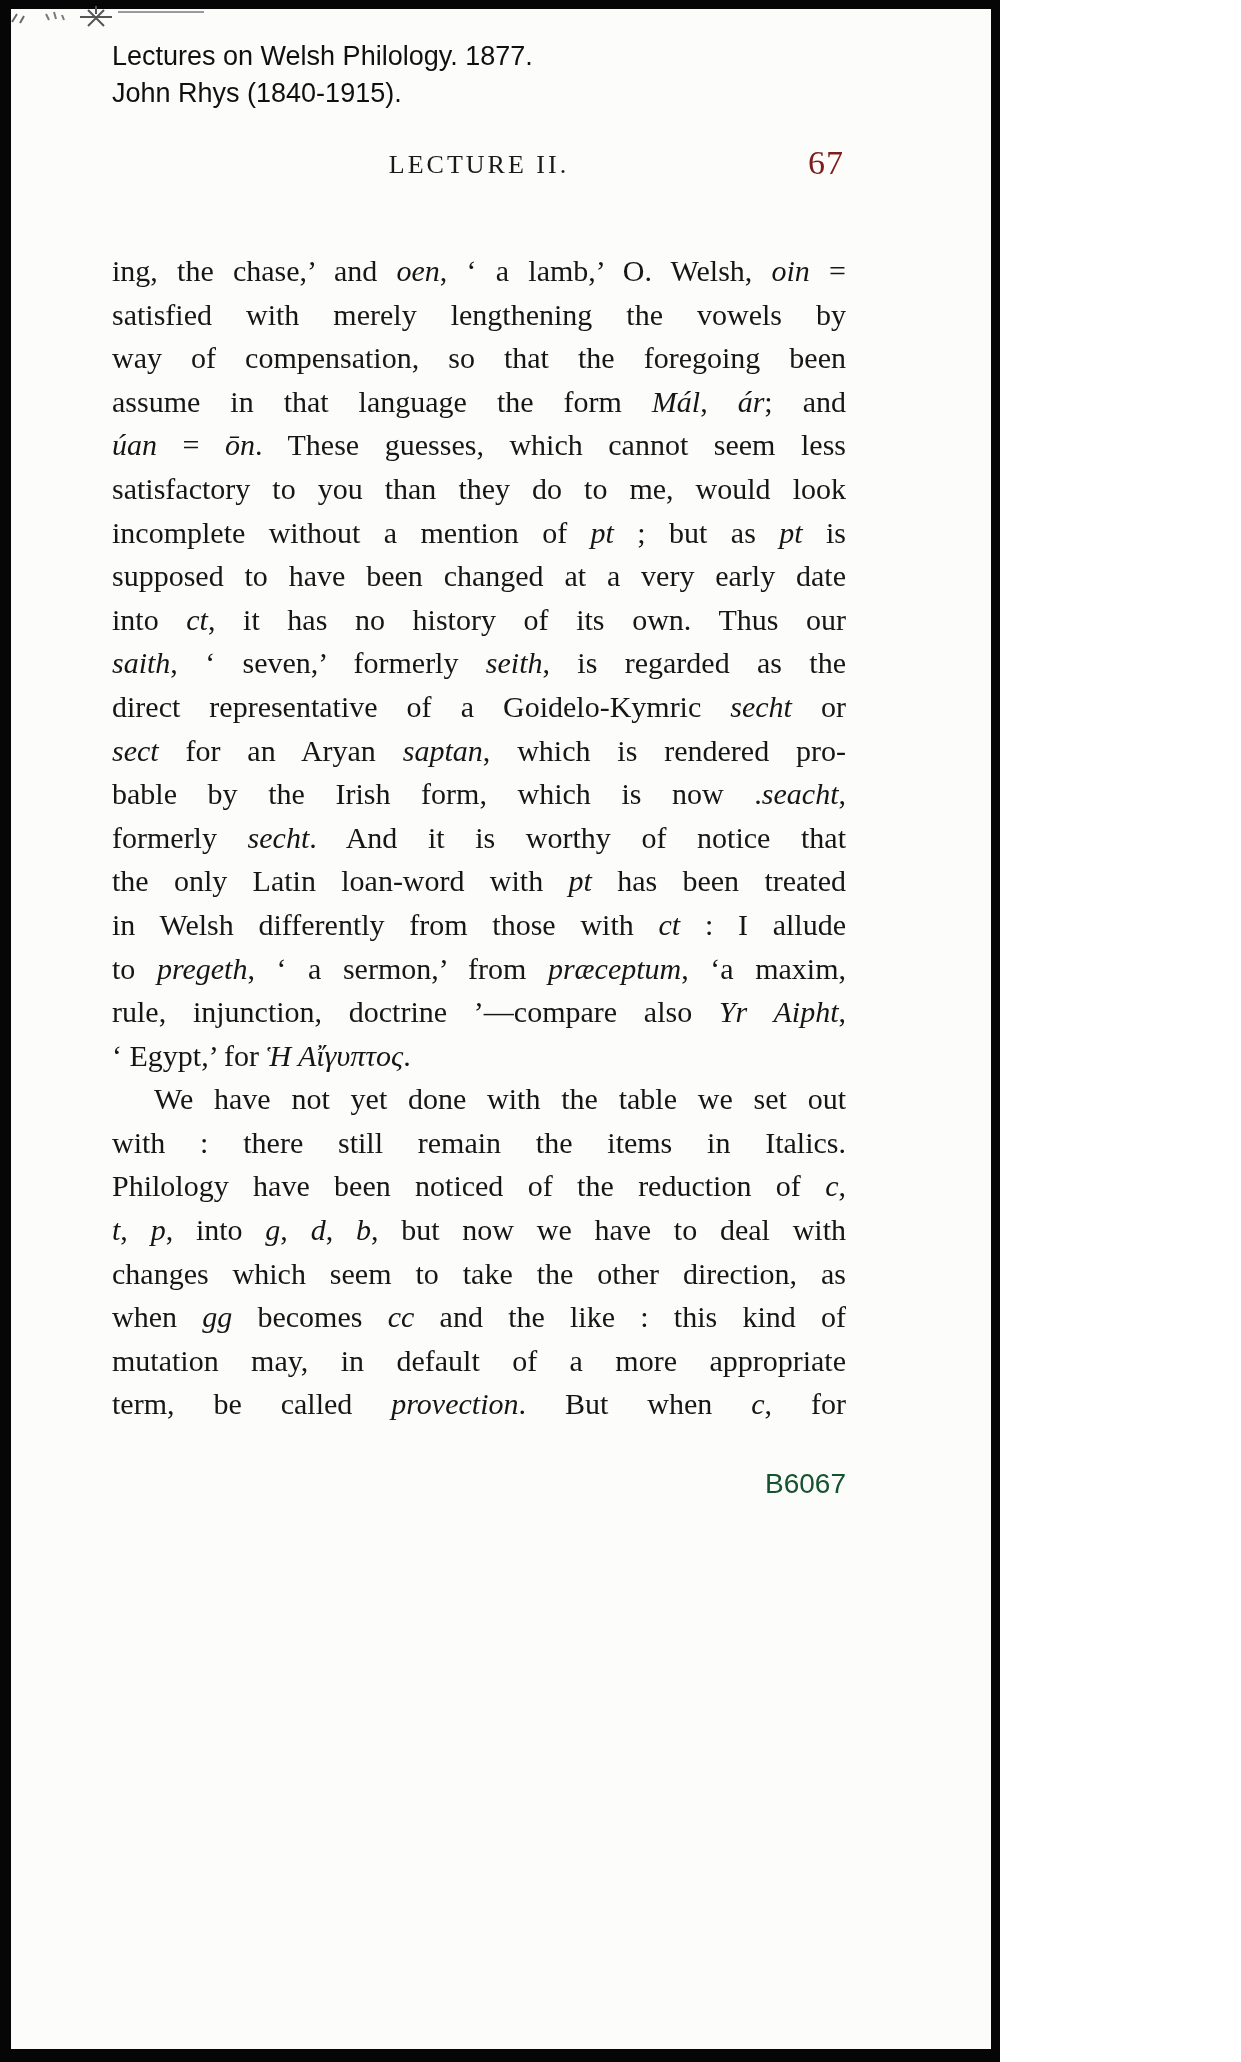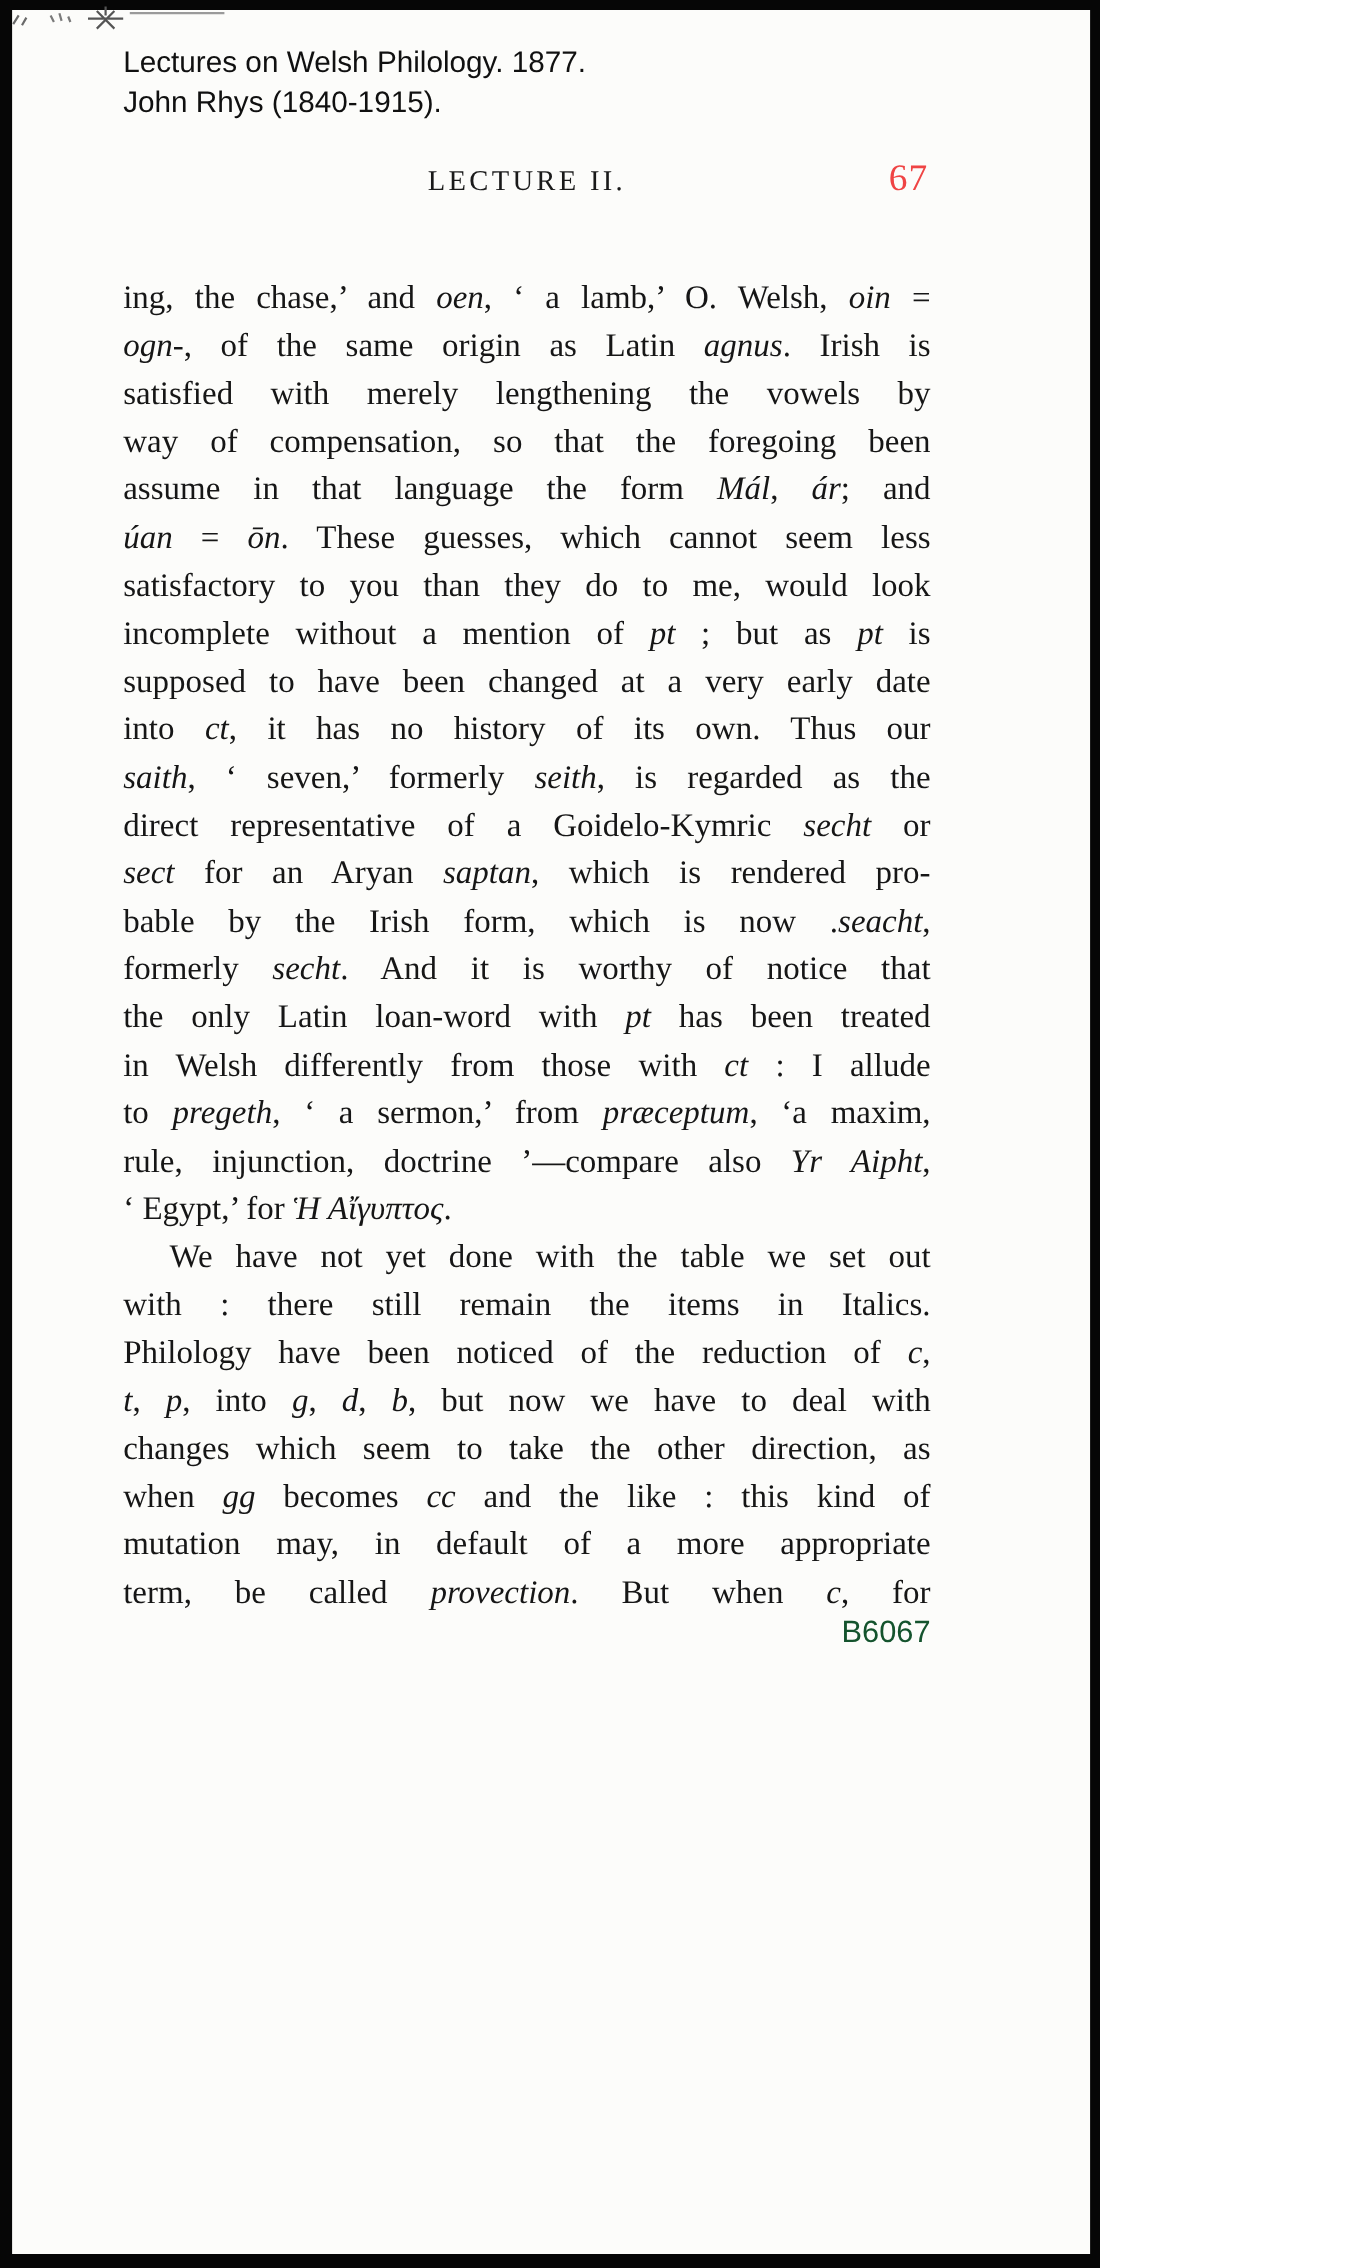--- a/index.html
+++ b/index.html
@@ -50,21 +50,21 @@
     font-weight: normal;
     padding-top: 4px;
     color: #1a1a1a;
   }
   .rh-num {
     position: absolute;
     right: 2px;
     top: -2px;
     font-size: 34px;
     letter-spacing: 1px;
-    color: #ef4444;
+    color: #7f1d1d;
   }
   .body-text {
     position: absolute;
     left: 112px;
     top: 213px;
     width: 734px;
     font-size: 30px;
     color: #161616;
     margin-top: 36px;
   }
@@ -109,21 +109,20 @@
     <div>John Rhys (1840-1915).</div>
   </div>
 
   <div class="running-head">
     <span class="rh-title">LECTURE II.</span>
     <span class="rh-num">67</span>
   </div>
 
   <div class="body-text">
       <div class="line"><span class="">ing, the chase,’ and </span><span class="it">oen</span><span class="">, ‘ a lamb,’ O. Welsh, </span><span class="it">oin</span><span class=""> =</span></div>
-      <div class="line"><span class="it">ogn-</span><span class="">, of the same origin as Latin </span><span class="it">agnus</span><span class="">. Irish is</span></div>
       <div class="line"><span class="">satisfied with merely lengthening the vowels by</span></div>
       <div class="line"><span class="">way of compensation, so that the foregoing been</span></div>
       <div class="line"><span class="">assume in that language the form </span><span class="it">Mál</span><span class="">, </span><span class="it">ár</span><span class="">; and</span></div>
       <div class="line"><span class="it">úan</span><span class=""> = </span><span class="it">ōn</span><span class="">. These guesses, which cannot seem less</span></div>
       <div class="line"><span class="">satisfactory to you than they do to me, would look</span></div>
       <div class="line"><span class="">incomplete without a mention of </span><span class="it">pt</span><span class=""> ; but as </span><span class="it">pt</span><span class=""> is</span></div>
       <div class="line"><span class="">supposed to have been changed at a very early date</span></div>
       <div class="line"><span class="">into </span><span class="it">ct</span><span class="">, it has no history of its own. Thus our</span></div>
       <div class="line"><span class="it">saith</span><span class="">, ‘ seven,’ formerly </span><span class="it">seith</span><span class="">, is regarded as the</span></div>
       <div class="line"><span class="">direct representative of a Goidelo-Kymric </span><span class="it">secht</span><span class=""> or</span></div>

